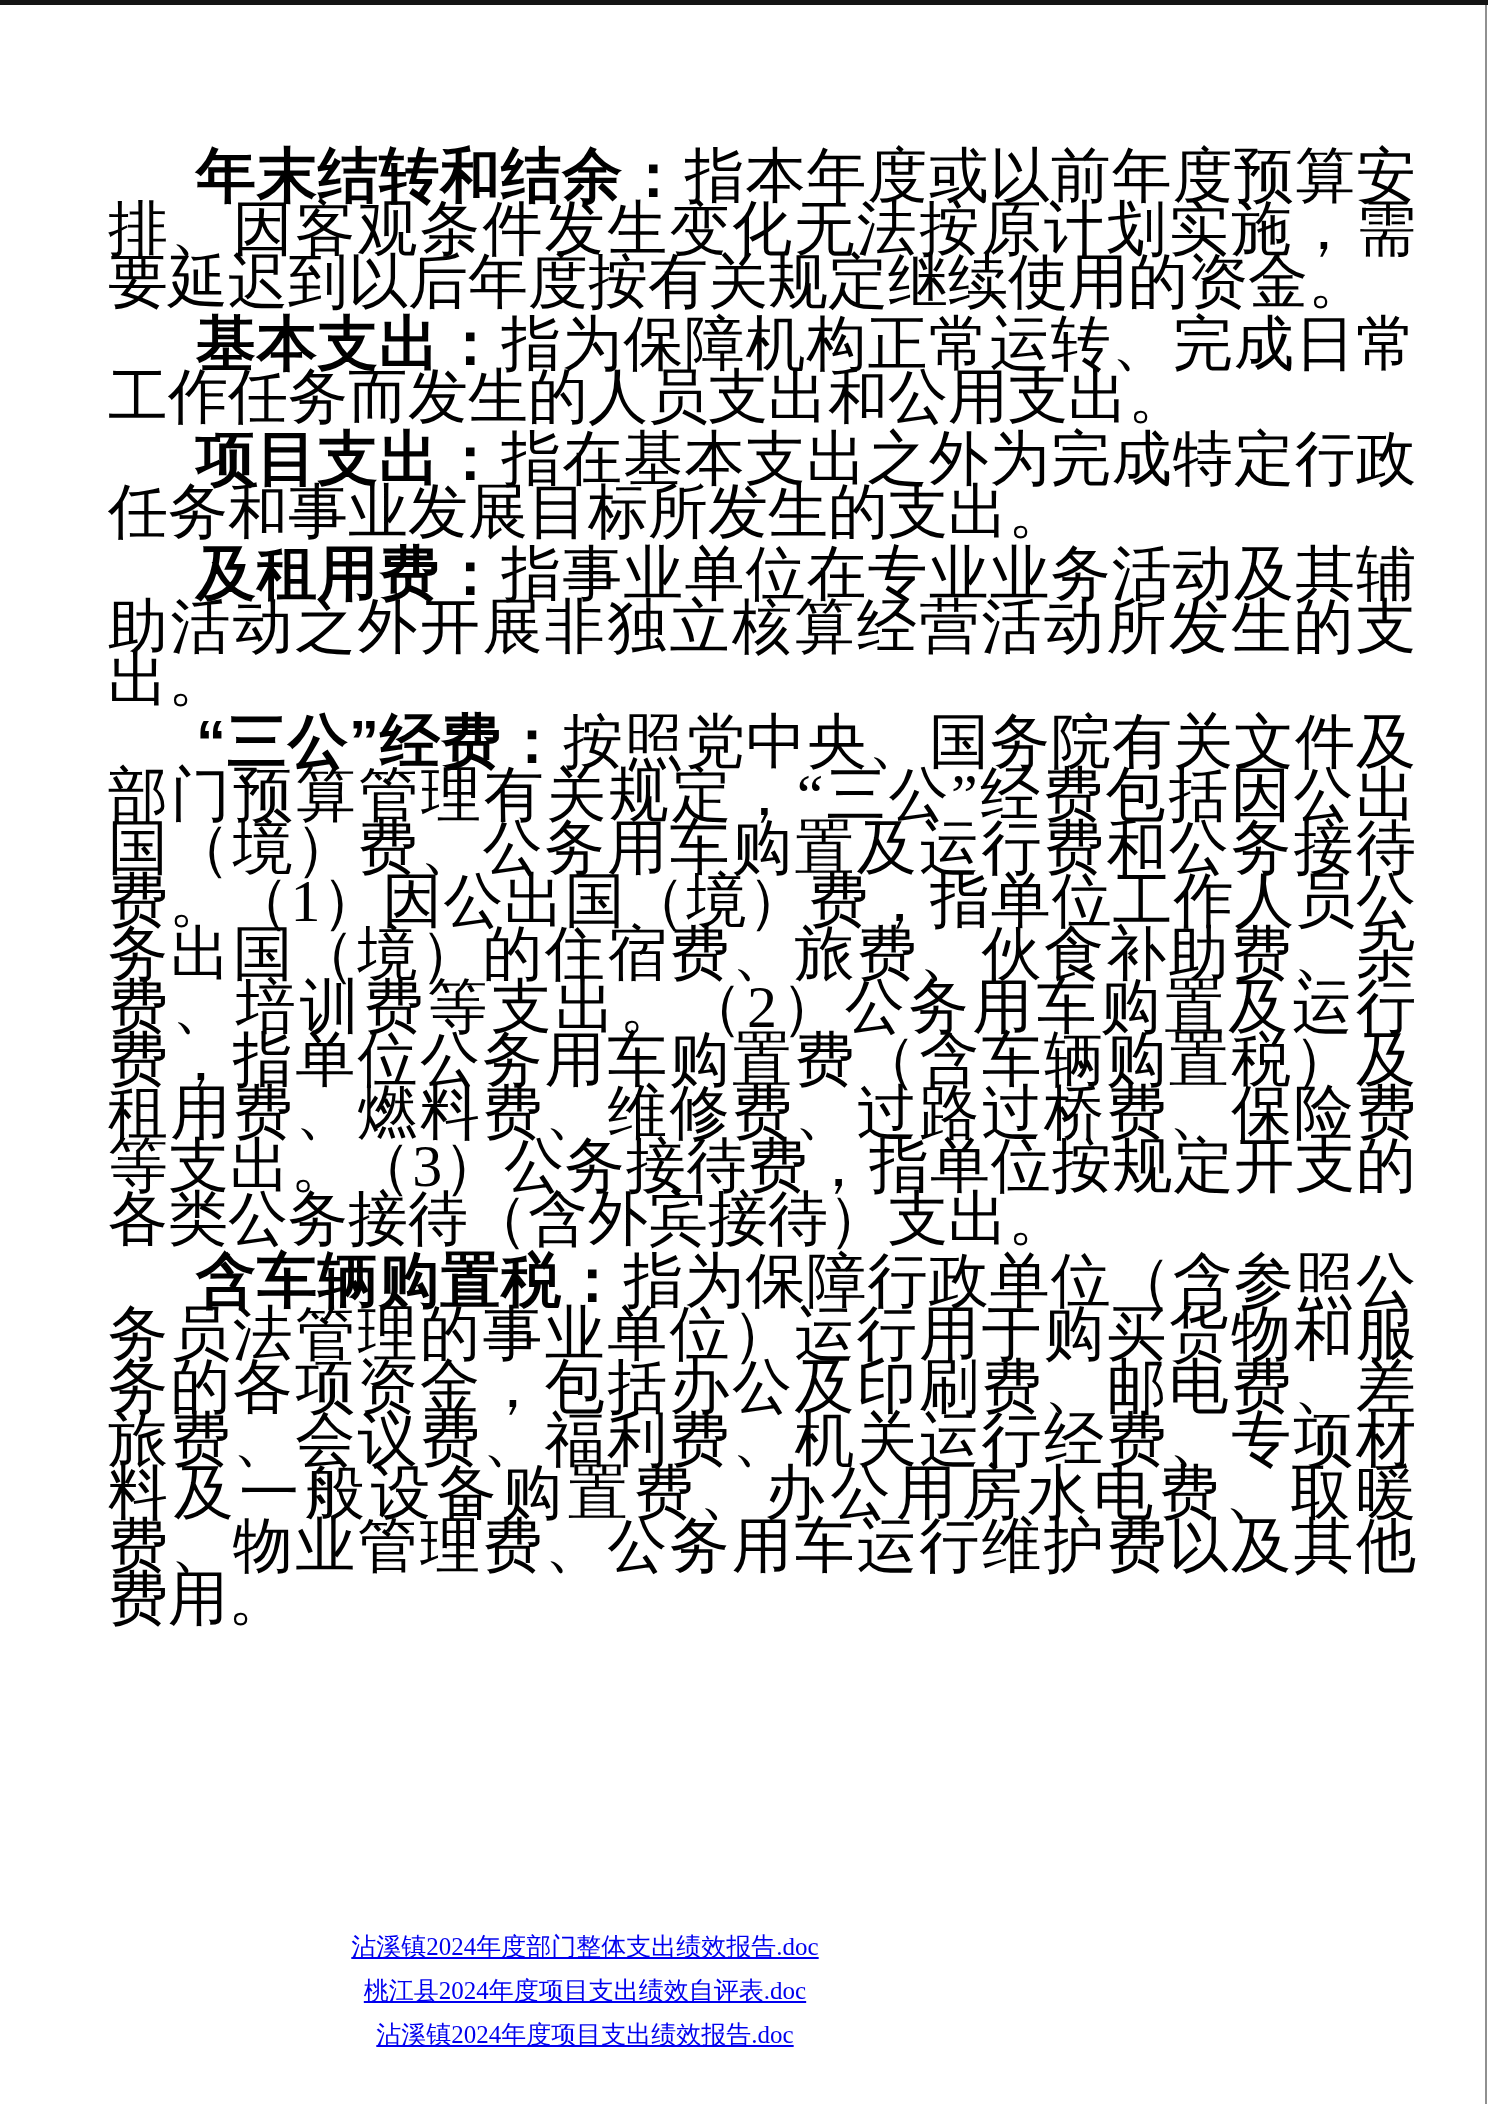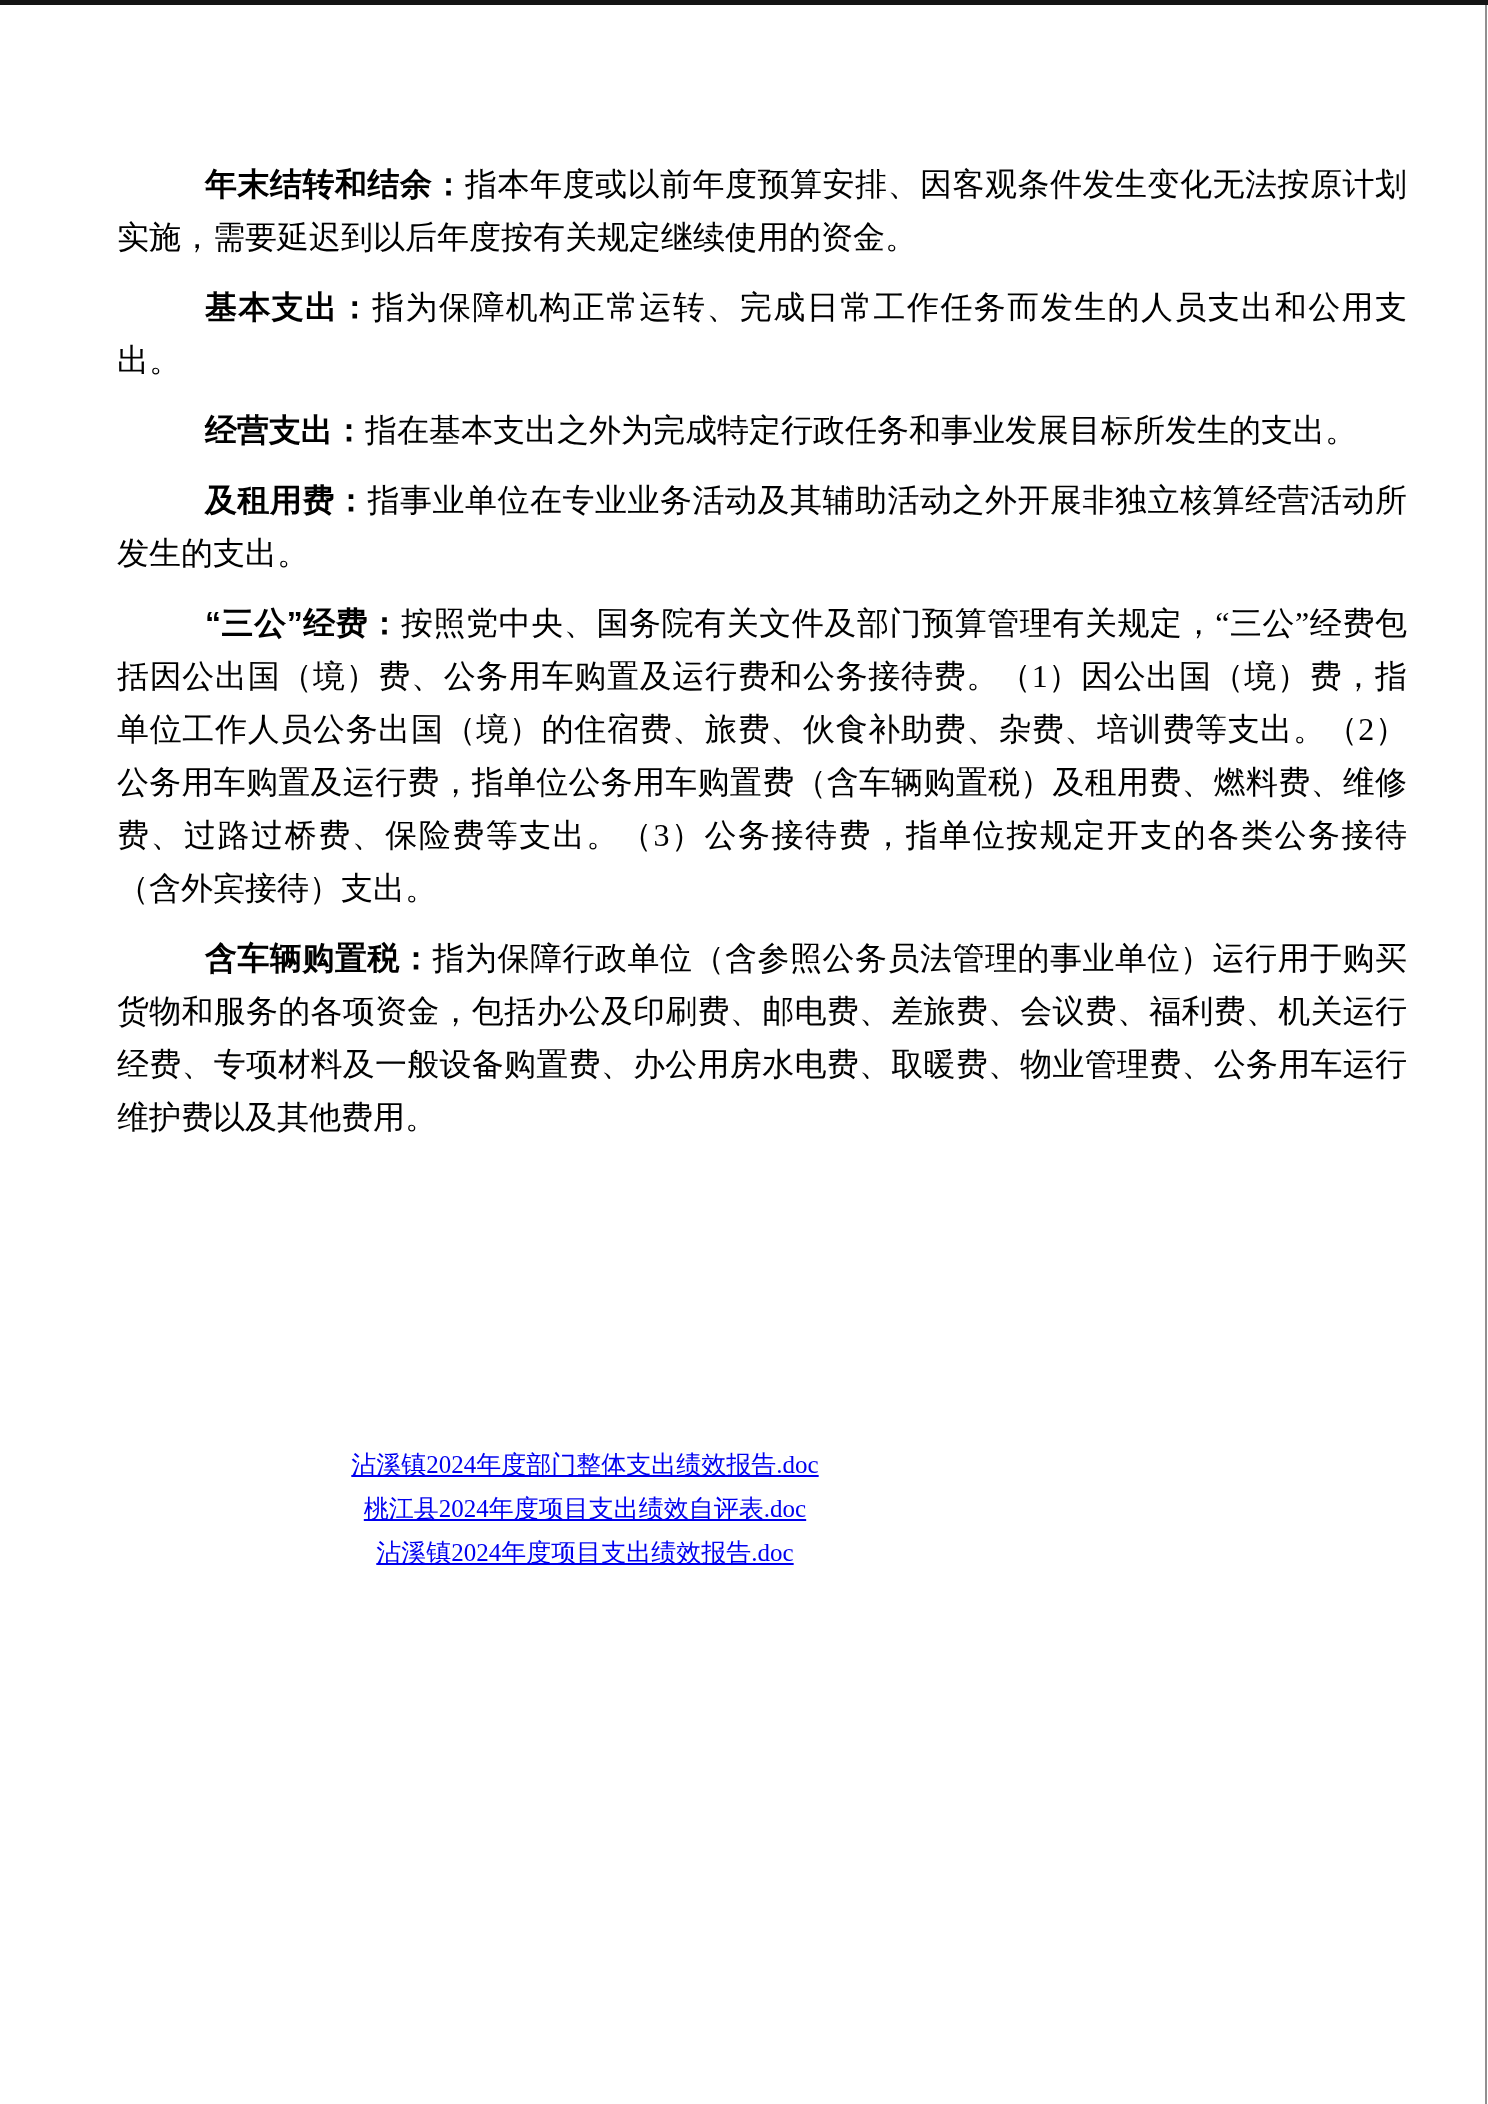--- a/index.html
+++ b/index.html
@@ -21,22 +21,22 @@
   .right-edge-line {
     position: absolute;
     top: 5px; right: 1px;
     width: 2px; height: 2099px;
     background: #909090;
   }
   .doc-body {
     padding: 141px 64px 0 100px;
   }
   .para {
-    margin: 17px;
-    font-size: 32px;
+    margin: 8px;
+    font-size: 60px;
     line-height: 53px;
     text-align: justify;
     text-indent: 88px;
     letter-spacing: 0;
   }
   .term {
     font-weight: 700;
     font-family: "Liberation Sans", sans-serif;
   }
   .attach-section {
@@ -70,21 +70,21 @@
 
 <div class="top-bar"></div>
 <div class="right-edge-line"></div>
 
 <div class="doc-body">
 
   <p class="para"><span class="term">年末结转和结余：</span><span>指本年度或以前年度预算安排、因客观条件发生变化无法按原计划实施，需要延迟到以后年度按有关规定继续使用的资金。</span></p>
 
   <p class="para"><span class="term">基本支出：</span><span>指为保障机构正常运转、完成日常工作任务而发生的人员支出和公用支出。</span></p>
 
-  <p class="para"><span class="term">经营支出：</span><span>指在基本支出之外为完成特定行政任务和事业发展目标所发生的支出。</span></p>
+  <p class="para"><span class="term">项目支出：</span><span>指在基本支出之外为完成特定行政任务和事业发展目标所发生的支出。</span></p>
 
   <p class="para"><span class="term">及租用费：</span><span>指事业单位在专业业务活动及其辅助活动之外开展非独立核算经营活动所发生的支出。</span></p>
 
   <p class="para"><span class="term">“三公”经费：</span><span>按照党中央、国务院有关文件及部门预算管理有关规定，“三公”经费包括因公出国（境）费、公务用车购置及运行费和公务接待费。（1）因公出国（境）费，指单位工作人员公务出国（境）的住宿费、旅费、伙食补助费、杂费、培训费等支出。（2）公务用车购置及运行费，指单位公务用车购置费（含车辆购置税）及租用费、燃料费、维修费、过路过桥费、保险费等支出。（3）公务接待费，指单位按规定开支的各类公务接待（含外宾接待）支出。</span></p>
 
   <p class="para"><span class="term">含车辆购置税：</span><span>指为保障行政单位（含参照公务员法管理的事业单位）运行用于购买货物和服务的各项资金，包括办公及印刷费、邮电费、差旅费、会议费、福利费、机关运行经费、专项材料及一般设备购置费、办公用房水电费、取暖费、物业管理费、公务用车运行维护费以及其他费用。</span></p>
 
 </div>
 
 <div class="attach-section">

